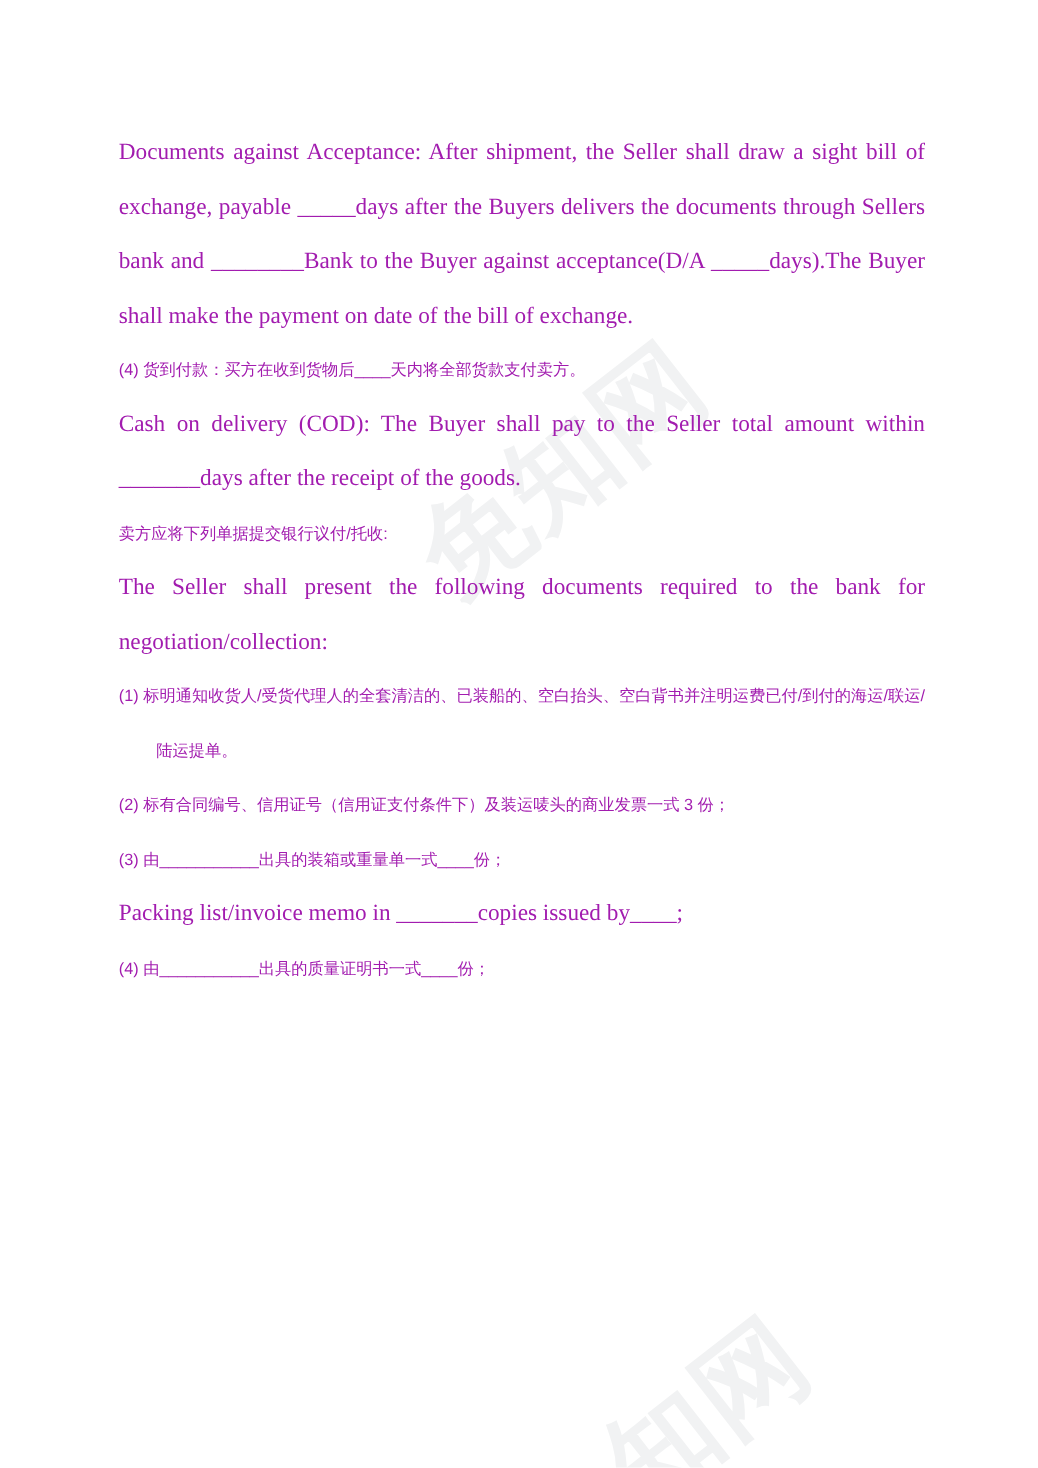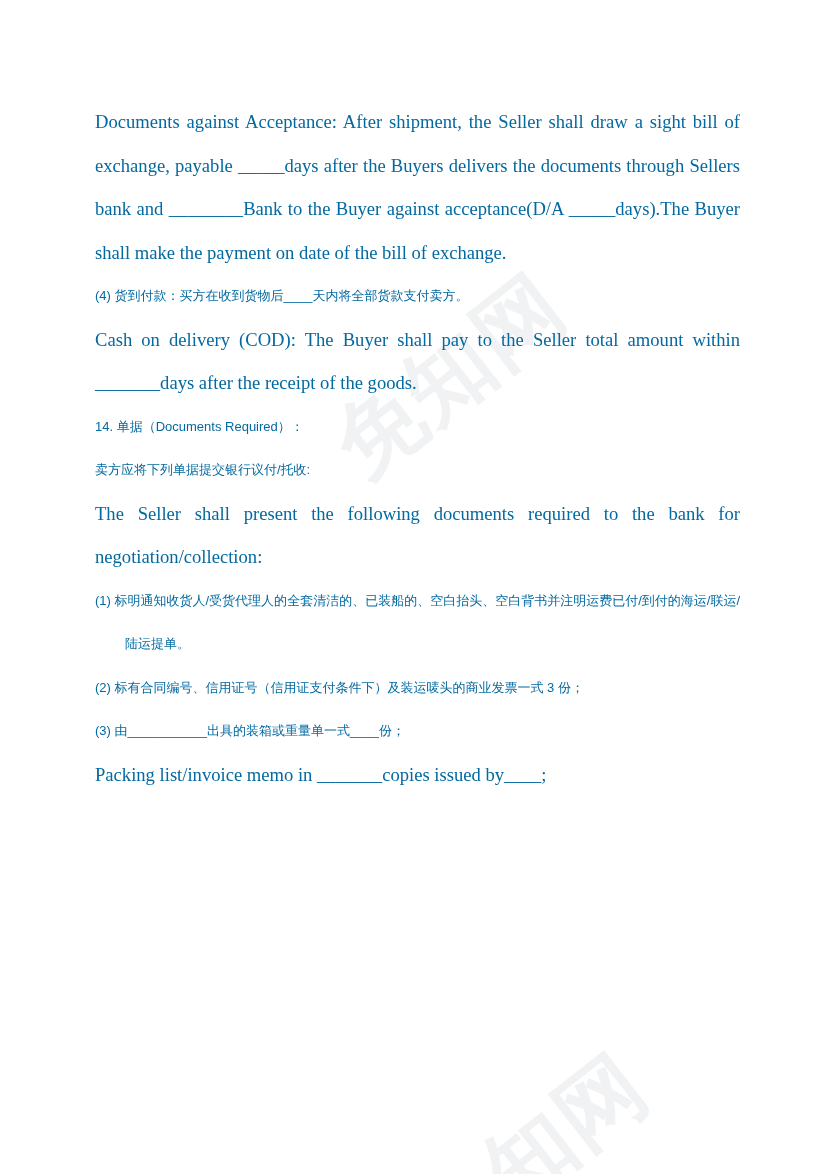--- a/index.html
+++ b/index.html
@@ -50,21 +50,21 @@
     position: relative;
     z-index: 1;
     padding: 100px 90px 0 95px;
     box-sizing: border-box;
   }
 
   .para {
     margin: 0;
     font-size: 18.6px;
     line-height: 43.5px;
-    color: #0369a1;
+    color: #a21caf;
     text-align: justify;
     text-justify: inter-word;
     word-spacing: 0;
   }
   
   .para.en {
     text-align: justify;
   }
   .para.left {
     text-align: left;
@@ -89,31 +89,31 @@
 </div>
 
 <div id="page">
 
   <p class="para en">Documents against Acceptance: After shipment, the Seller shall draw a sight bill of exchange, payable _____days after the Buyers delivers the documents through Sellers bank and ________Bank to the Buyer against acceptance(D/A _____days).The Buyer shall make the payment on date of the bill of exchange.</p>
 
   <p class="para left cn">(4) 货到付款：买方在收到货物后____天内将全部货款支付卖方。</p>
 
   <p class="para en">Cash on delivery (COD): The Buyer shall pay to the Seller total amount within _______days after the receipt of the goods.</p>
 
-  <p class="para left cn">14. 单据（Documents Required）：</p>
 
   <p class="para left cn">卖方应将下列单据提交银行议付/托收:</p>
 
   <p class="para en">The Seller shall present the following documents required to the bank for negotiation/collection:</p>
 
   <p class="para hang cn">(1) 标明通知收货人/受货代理人的全套清洁的、已装船的、空白抬头、空白背书并注明运费已付/到付的海运/联运/陆运提单。</p>
 
 
   <p class="para left cn">(2) 标有合同编号、信用证号（信用证支付条件下）及装运唛头的商业发票一式 3 份；</p>
 
 
   <p class="para left cn">(3) 由___________出具的装箱或重量单一式____份；</p>
 
   <p class="para left">Packing list/invoice memo in _______copies issued by____;</p>
 
+  <p class="para left cn">(4) 由___________出具的质量证明书一式____份；</p>
 
 
 </div>
 
 </body></html>

